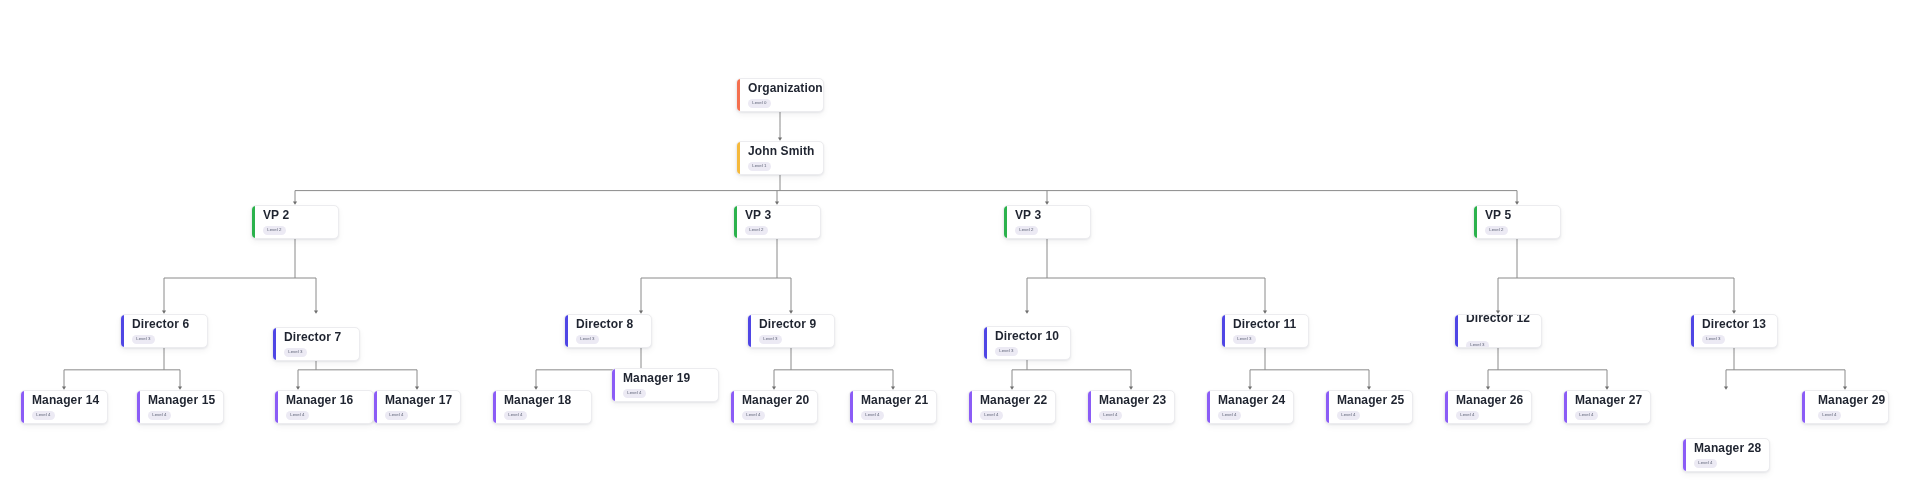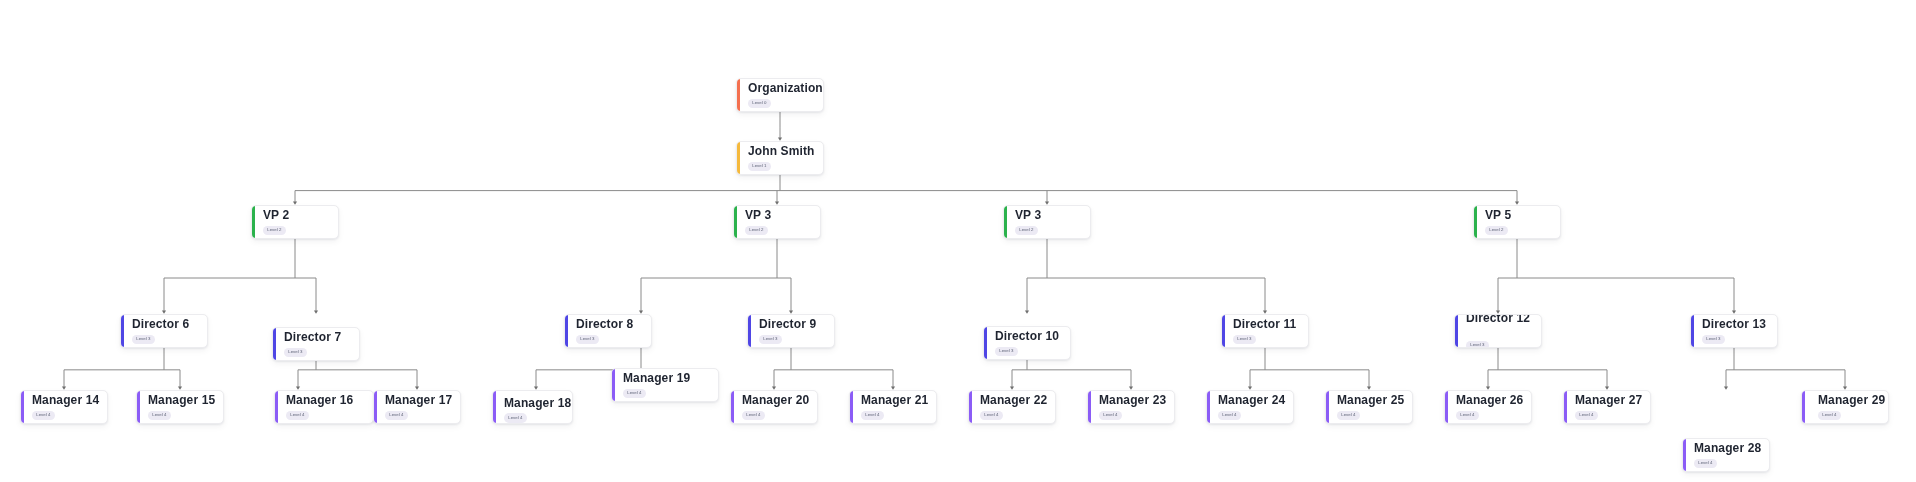--- a/index.html
+++ b/index.html
@@ -258,21 +258,21 @@
       <div class="node-card" style="left: 254px; top: 390px; width: 100px; height: 34px; margin-left: 20px;">
         <span class="node-accent" style="background: rgb(139, 92, 246);"></span>
         <div class="node-title">Manager 16</div>
         <span class="node-badge">Level 4</span>
       </div>
       <div class="node-card" style="left: 373px; top: 390px; width: 88px; height: 34px;">
         <span class="node-accent" style="background: rgb(139, 92, 246);"></span>
         <div class="node-title">Manager 17</div>
         <span class="node-badge">Level 4</span>
       </div>
-      <div class="node-card" style="left: 492px; top: 390px; width: 81px; height: 34px; justify-content: flex-end;">
+      <div class="node-card" style="left: 492px; top: 390px; width: 100px; height: 34px;">
         <span class="node-accent" style="background: rgb(139, 92, 246);"></span>
         <div class="node-title">Manager 18</div>
         <span class="node-badge">Level 4</span>
       </div>
       <div class="node-card" style="left: 611px; top: 368px; width: 108px; height: 34px;">
         <span class="node-accent" style="background: rgb(139, 92, 246);"></span>
         <div class="node-title">Manager 19</div>
         <span class="node-badge">Level 4</span>
       </div>
       <div class="node-card" style="left: 730px; top: 390px; width: 88px; height: 34px;">

